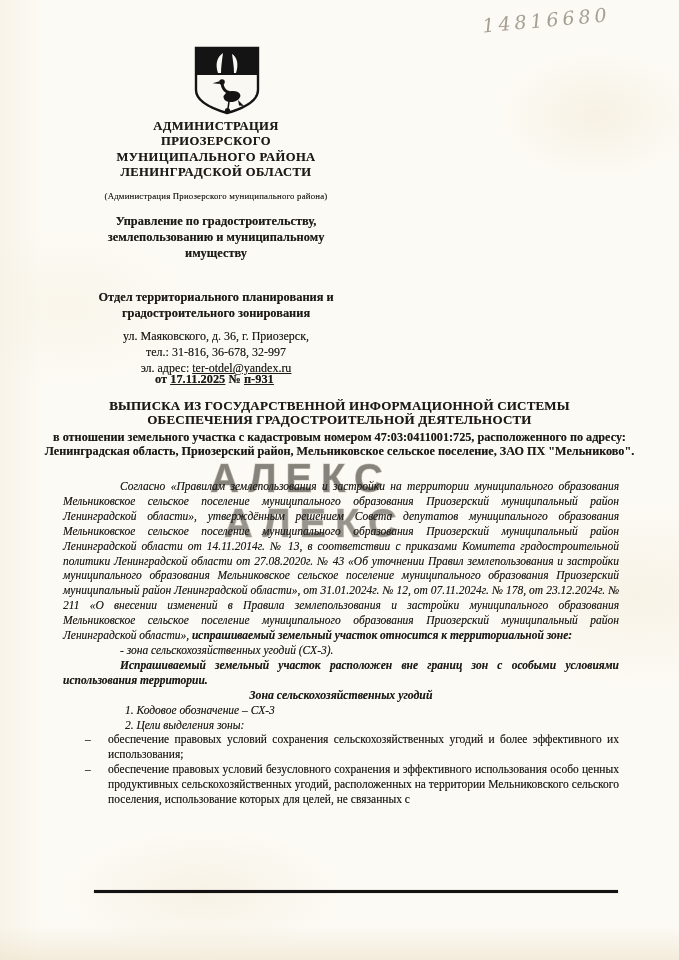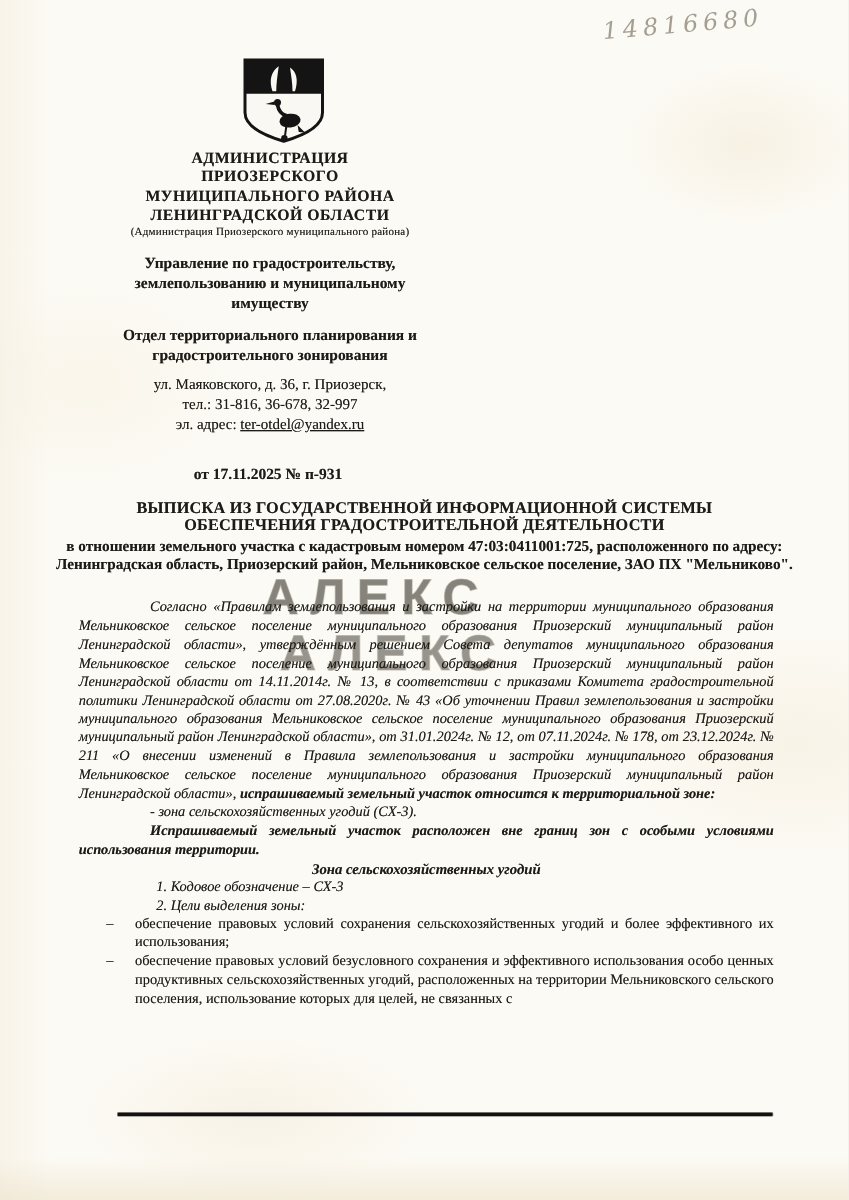--- a/index.html
+++ b/index.html
@@ -23,28 +23,28 @@
     position:absolute; top:7px; left:482px; width:170px;
     font-family:"DejaVu Serif",serif; font-style:italic; font-weight:400;
     font-size:19px; letter-spacing:4px; color:#a59e92;
     transform:rotate(-5deg); text-shadow:none;
   }
 
   .emblem { position:absolute; left:188px; top:44px; width:78px; height:74px; }
 
   .letterhead { position:absolute; left:38px; top:119px; width:356px; text-align:center; }
   .org-name { font-weight:700; font-size:12.6px; line-height:15.3px; letter-spacing:0.4px; white-space:pre-line; }
-  .org-sub  { font-size:8.8px; margin-top:0; letter-spacing:0.2px; }
+  .org-sub  { font-size:8.8px; margin-top:11px; letter-spacing:0.2px; }
   .division { font-weight:700; font-size:12.4px; line-height:16px; margin-top:12px; white-space:pre-line; }
-  .department { font-weight:700; font-size:12.4px; line-height:16px; margin-top:10px; white-space:pre-line; }
+  .department { font-weight:700; font-size:12.4px; line-height:16px; margin-top:28px; white-space:pre-line; }
   .address { font-size:12px; line-height:15.8px; margin-top:8px; }
   .email-link { text-decoration:underline; }
 
   .ref { position:absolute; left:155px; top:372px; font-weight:700; font-size:12.4px; }
-  .u { }
+  .u { text-decoration:underline; }
 
   .title-block { position:absolute; left:30px; top:399px; width:619px; text-align:center; font-weight:700; }
   .title-main { font-size:13px; line-height:13.8px; letter-spacing:0.2px;font-family:Liberation Serif, serif; }
   .title-sub  { font-size:12.2px; line-height:14.6px; margin-top:3px; }
 
   .body-flow { position:absolute; left:63px; top:479px; width:556px; font-size:11.5px; line-height:14.9px; }
   .body-flow p { margin:0;font-style:italic; }
   .p1   { text-align:justify; text-indent:57px; }
   .zone { text-indent:57px; }
   .p2   { font-weight:700; text-align:justify; text-indent:57px; margin-top:13px; }

